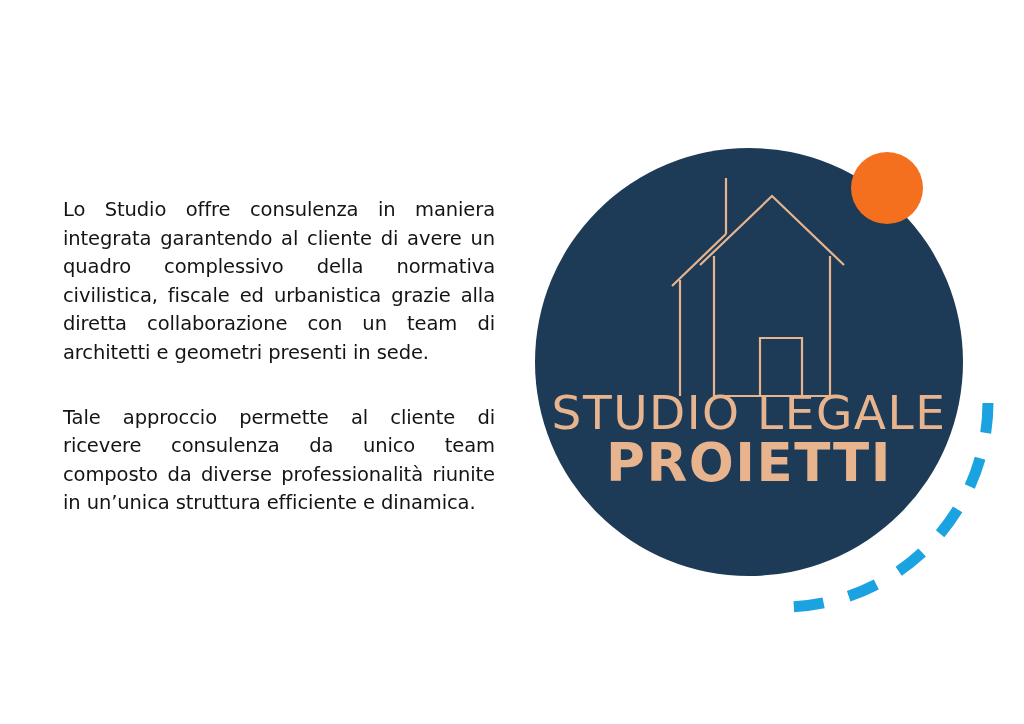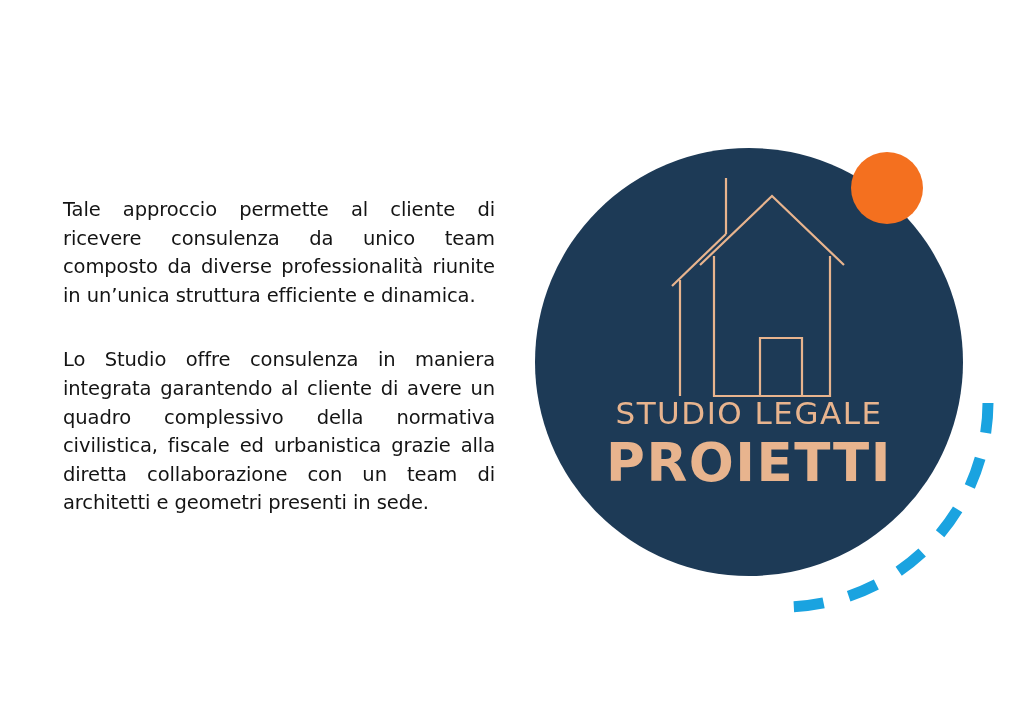--- a/index.html
+++ b/index.html
@@ -80,21 +80,21 @@
   .wordmark {
     position: absolute;
     left: 15px;
     top: 262px;
     width: 428px;
     text-align: center;
     color: #e8b48e;
   }
   .wordmark .line1 {
     font-family: "DejaVu Sans", sans-serif;
-    font-size: 31px;
+    font-size: 47px;
     letter-spacing: 1.5px;
     line-height: 42px;
     font-weight: 400;
   }
   .wordmark .line2 {
     font-family: "DejaVu Sans", sans-serif;
     font-size: 53px;
     letter-spacing: 1.5px;
     line-height: 58px;
     font-weight: 700;
@@ -109,22 +109,22 @@
     height: 250px;
     pointer-events: none;
   }
 </style>
 </head>
 <body>
 
 <div class="slide">
 
   <div class="text-column">
+    <p class="paragraph">Lo Studio offre consulenza in maniera integrata garantendo al cliente di avere un quadro complessivo della normativa civilistica, fiscale ed urbanistica grazie alla diretta collaborazione con un team di architetti e geometri presenti in sede.</p>
     <p class="paragraph">Tale approccio permette al cliente di ricevere consulenza da unico team composto da diverse professionalità riunite in un’unica struttura efficiente e dinamica.</p>
-    <p class="paragraph">Lo Studio offre consulenza in maniera integrata garantendo al cliente di avere un quadro complessivo della normativa civilistica, fiscale ed urbanistica grazie alla diretta collaborazione con un team di architetti e geometri presenti in sede.</p>
   </div>
 
   <div class="logo-area">
 
     <div class="logo-circle"></div>
 
     <div class="orange-dot"></div>
 
     <svg class="house-svg" viewBox="0 0 200 235">
       <g fill="none" stroke="#e8b48e" stroke-width="2.2" stroke-linejoin="miter" stroke-linecap="butt">

